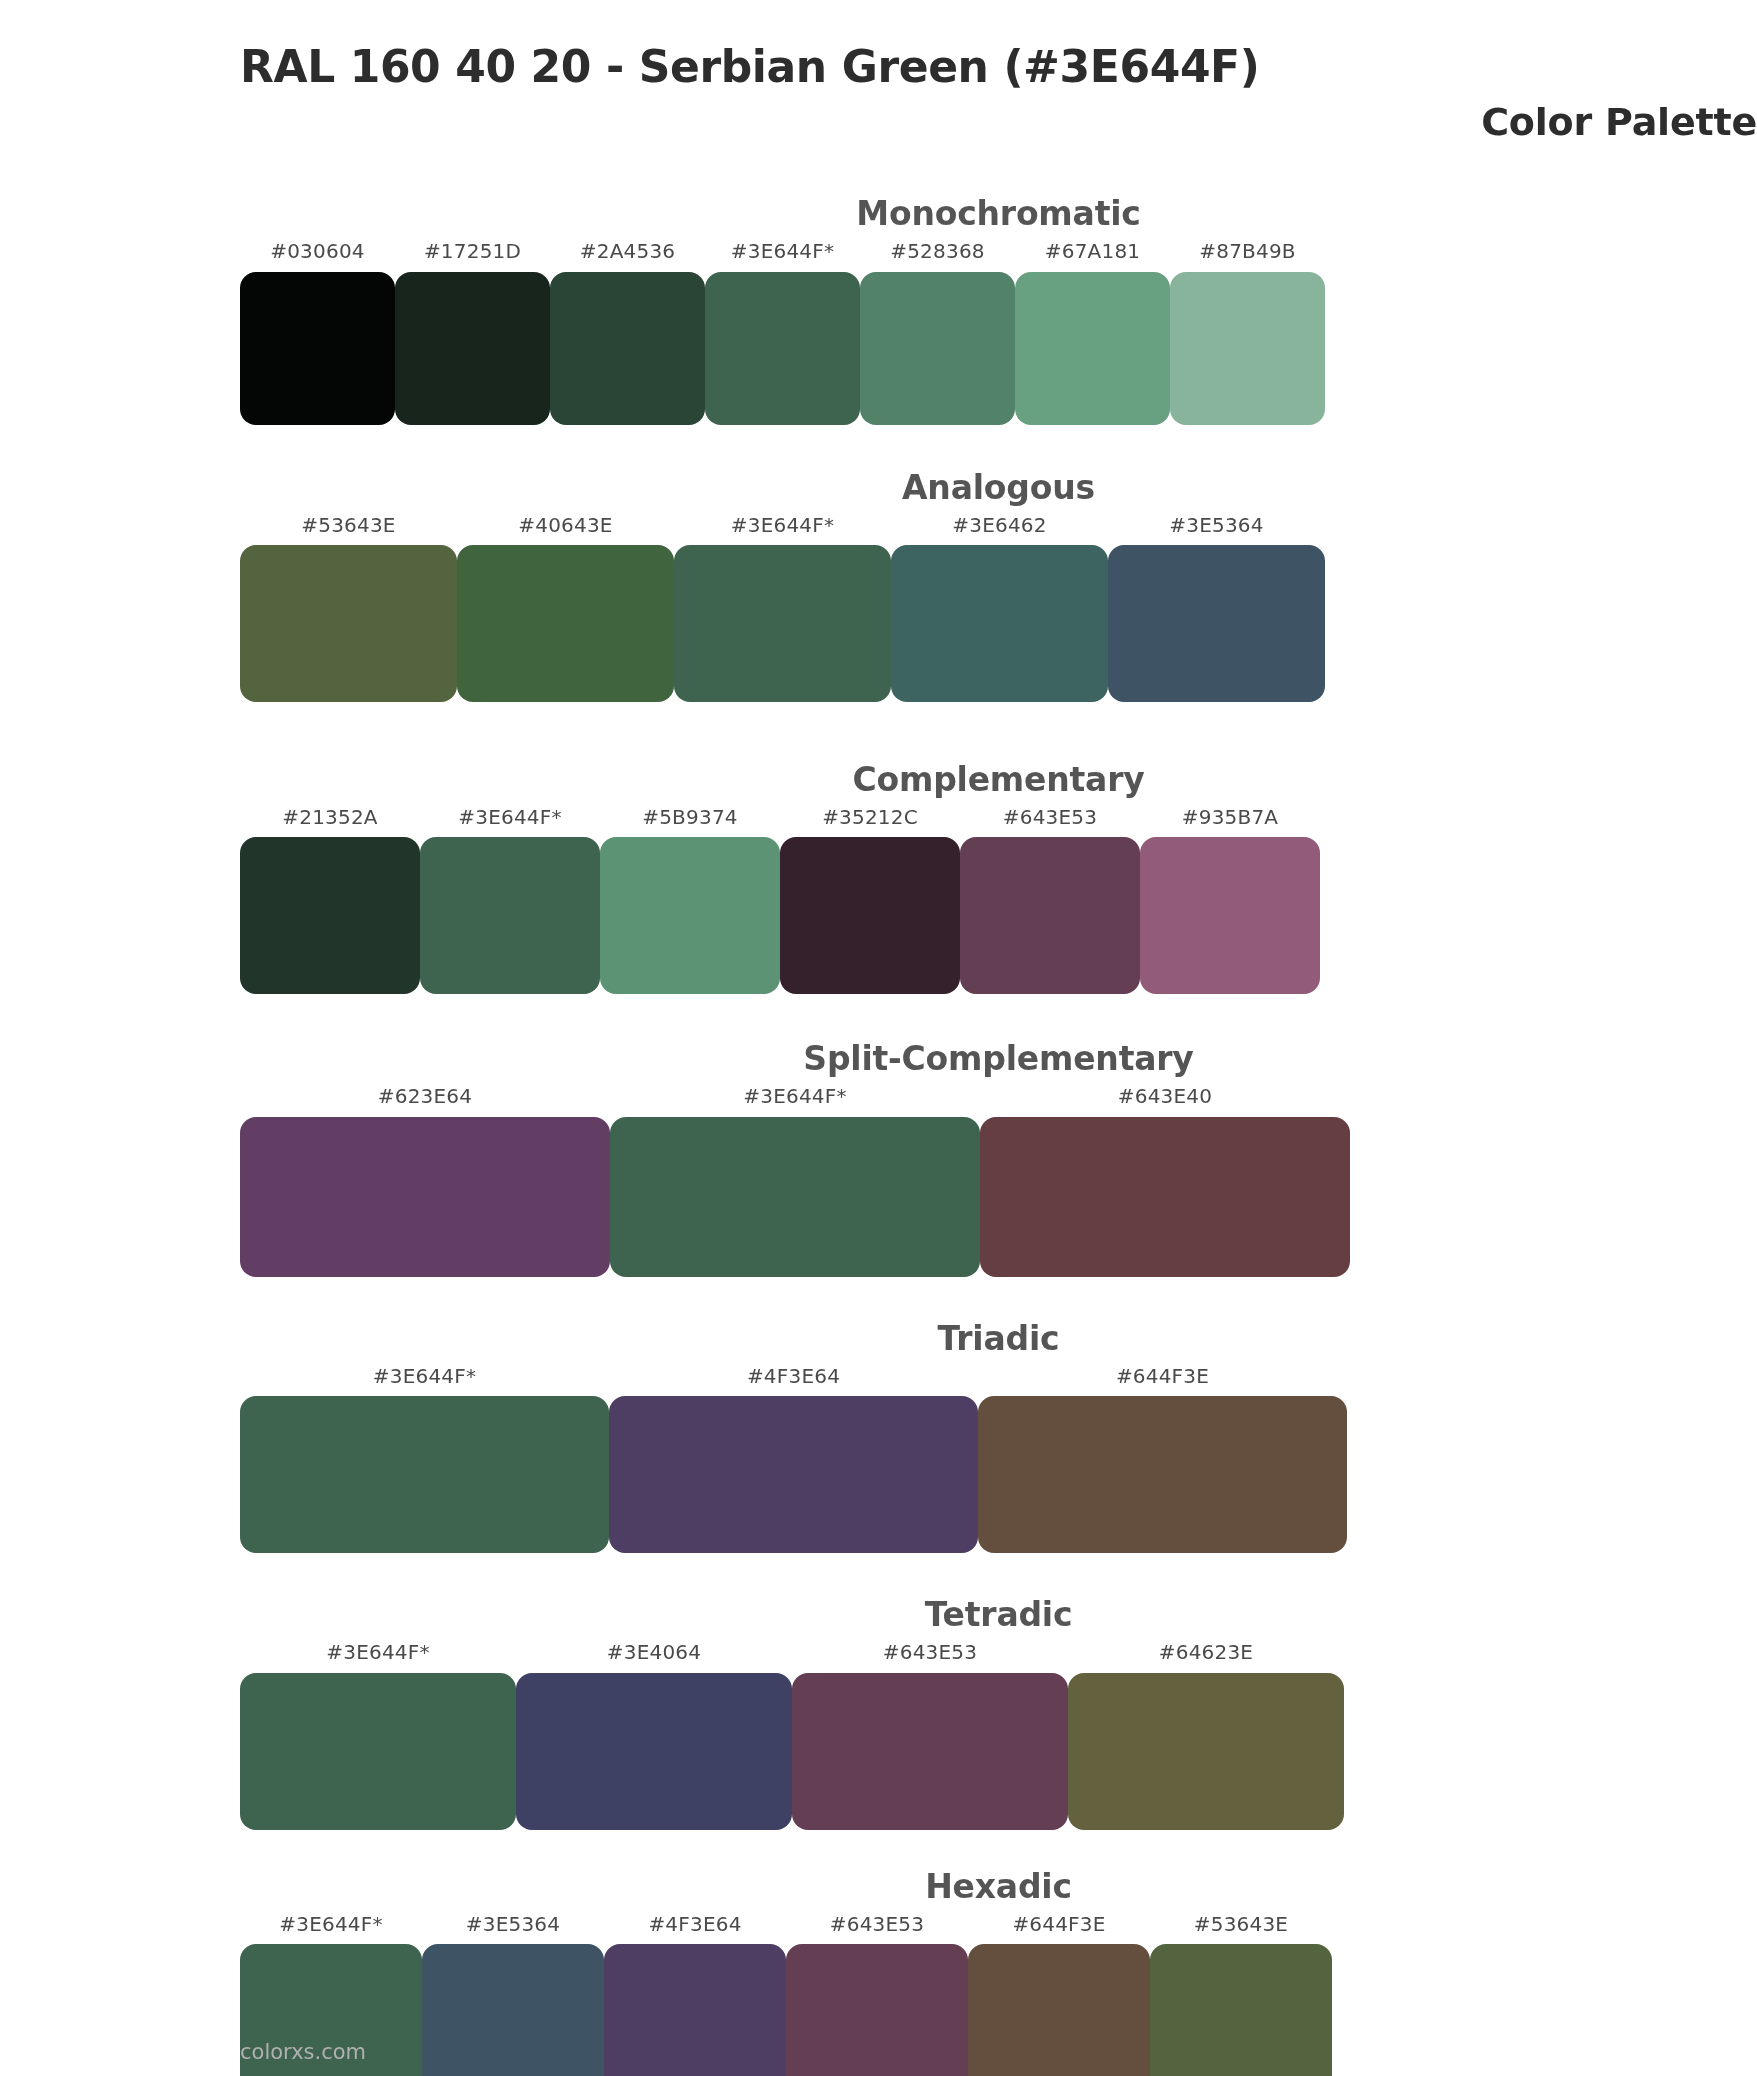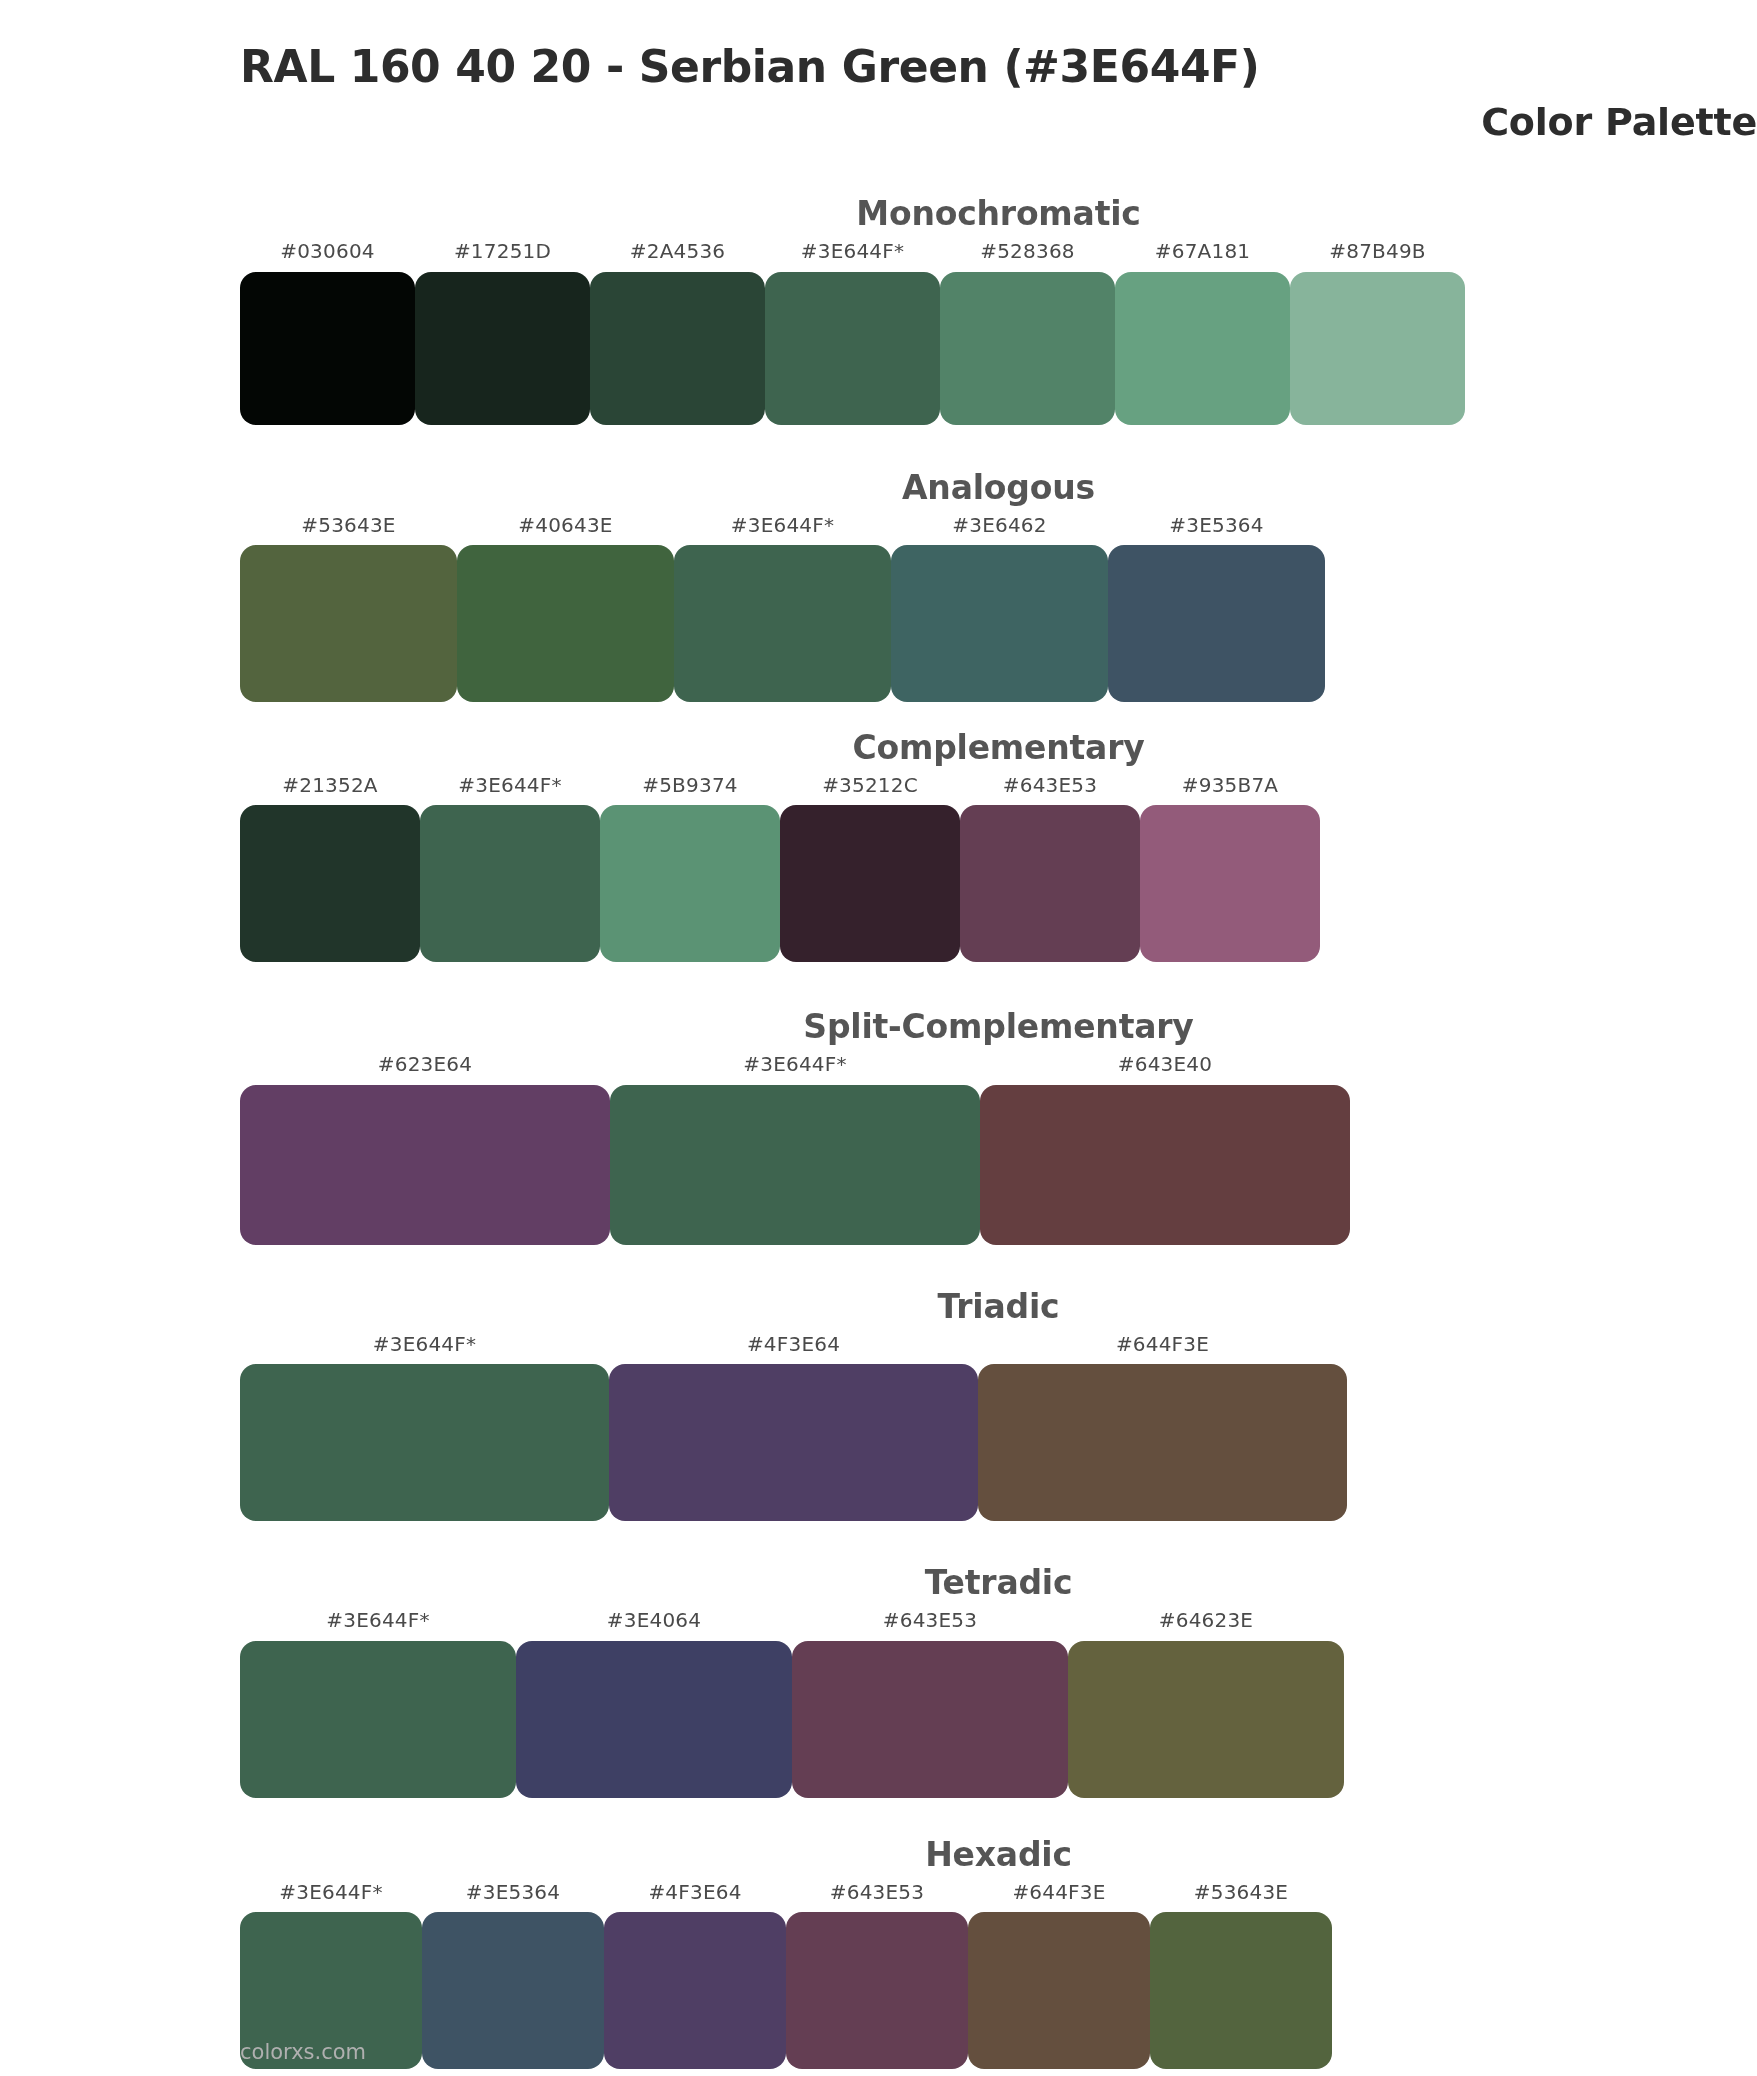--- a/index.html
+++ b/index.html
@@ -79,25 +79,25 @@
     white-space: nowrap;
     letter-spacing: 0.2px;
   }
   .swatch-chip {
     width: 100%;
     border-radius: 16px;
   }
 
   
   .sec-mono { margin-bottom: 43px; }
-  .sec-mono .swatch { width: 175px; }
+  .sec-mono .swatch { width: 155px; }
   .sec-mono .swatch-chip { height: 153px; }
 
   
-  .sec-analogous { margin-bottom: 26px; }
+  .sec-analogous { margin-bottom: 58px; }
   .sec-analogous .swatch { width: 217px; }
   .sec-analogous .swatch-chip { height: 157px; }
 
   
   .sec-complementary { margin-bottom: 45px; }
   .sec-complementary .swatch { width: 180px; }
   .sec-complementary .swatch-chip { height: 157px; }
 
   
   .sec-split { margin-bottom: 42px; }

